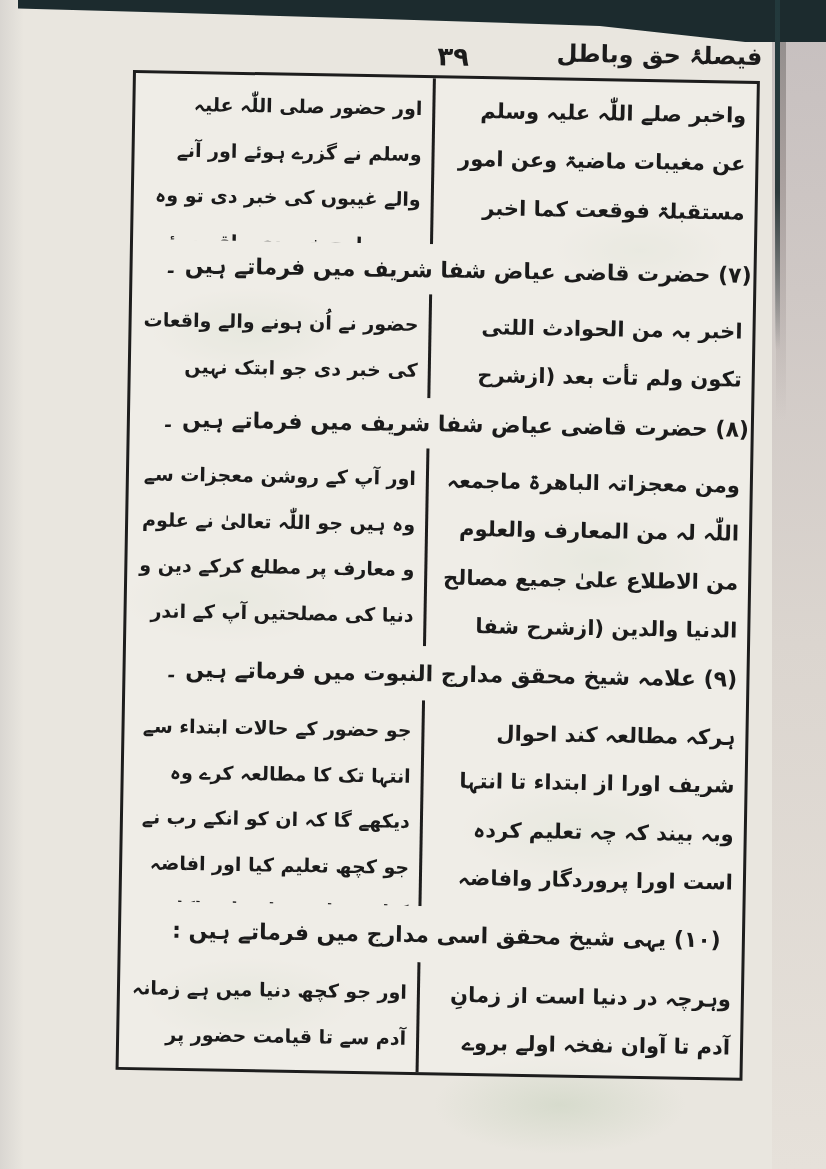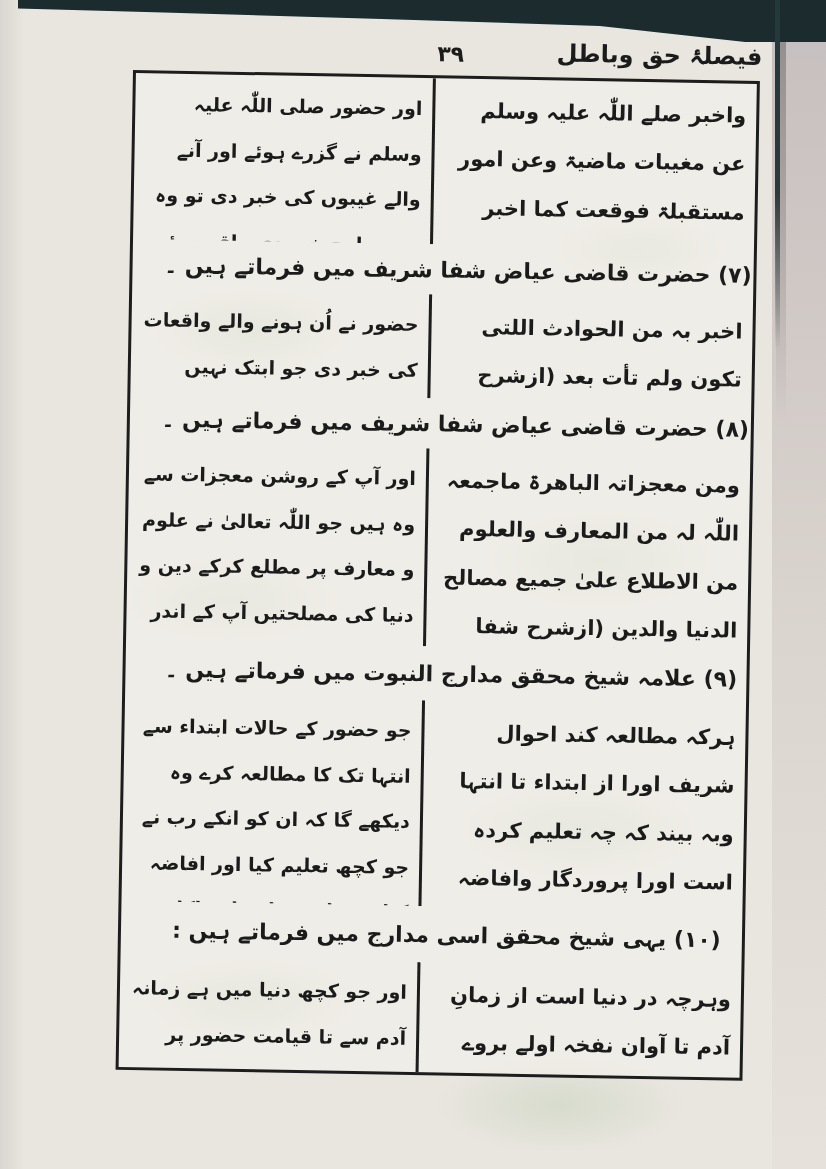--- a/index.html
+++ b/index.html
@@ -27,21 +27,21 @@
     radial-gradient(160px 70px at 600px 560px,rgba(150,180,140,.20),rgba(150,180,140,0) 70%),
     radial-gradient(150px 60px at 230px 600px,rgba(150,180,140,.18),rgba(150,180,140,0) 70%),
     radial-gradient(170px 70px at 580px 830px,rgba(150,180,140,.20),rgba(150,180,140,0) 70%),
     radial-gradient(150px 60px at 250px 1000px,rgba(150,180,140,.20),rgba(150,180,140,0) 70%),
     radial-gradient(180px 70px at 560px 1105px,rgba(150,180,140,.22),rgba(150,180,140,0) 70%),
     radial-gradient(120px 50px at 640px 250px,rgba(150,180,140,.16),rgba(150,180,140,0) 70%);}
   
   .scan{position:absolute;inset:0;z-index:4;transform:rotate(1deg);transform-origin:133px 70px;}
   .running-title{position:absolute;top:32px;right:64px;font-size:24px;font-weight:bold;
     letter-spacing:-1px;}
-  .page-number{position:absolute;top:36px;left:437px;font-size:22px;font-weight:bold;direction:rtl;text-align:right;}
+  .page-number{position:absolute;top:36px;left:437px;font-size:26px;font-weight:bold;direction:rtl;text-align:right;}
   
   .frame{position:absolute;left:133px;top:70px;width:627px;height:1000px;
     border:3px solid #1d1d1d;background:rgba(244,242,236,.55);box-sizing:border-box;
     display:flex;flex-direction:column;}
   .sec{box-sizing:border-box;overflow:hidden;flex:0 0 auto;}
   .heading{display:flex;align-items:center;justify-content:center;
     font-size:22px;font-weight:bold;white-space:nowrap;padding:0 10px 0 40px;}
   .twocol{display:flex;flex-direction:row;direction:rtl;}
   .col{box-sizing:border-box;overflow:hidden;}
   .col-quote{flex:1 1 auto;padding:8px 10px 4px 8px;

